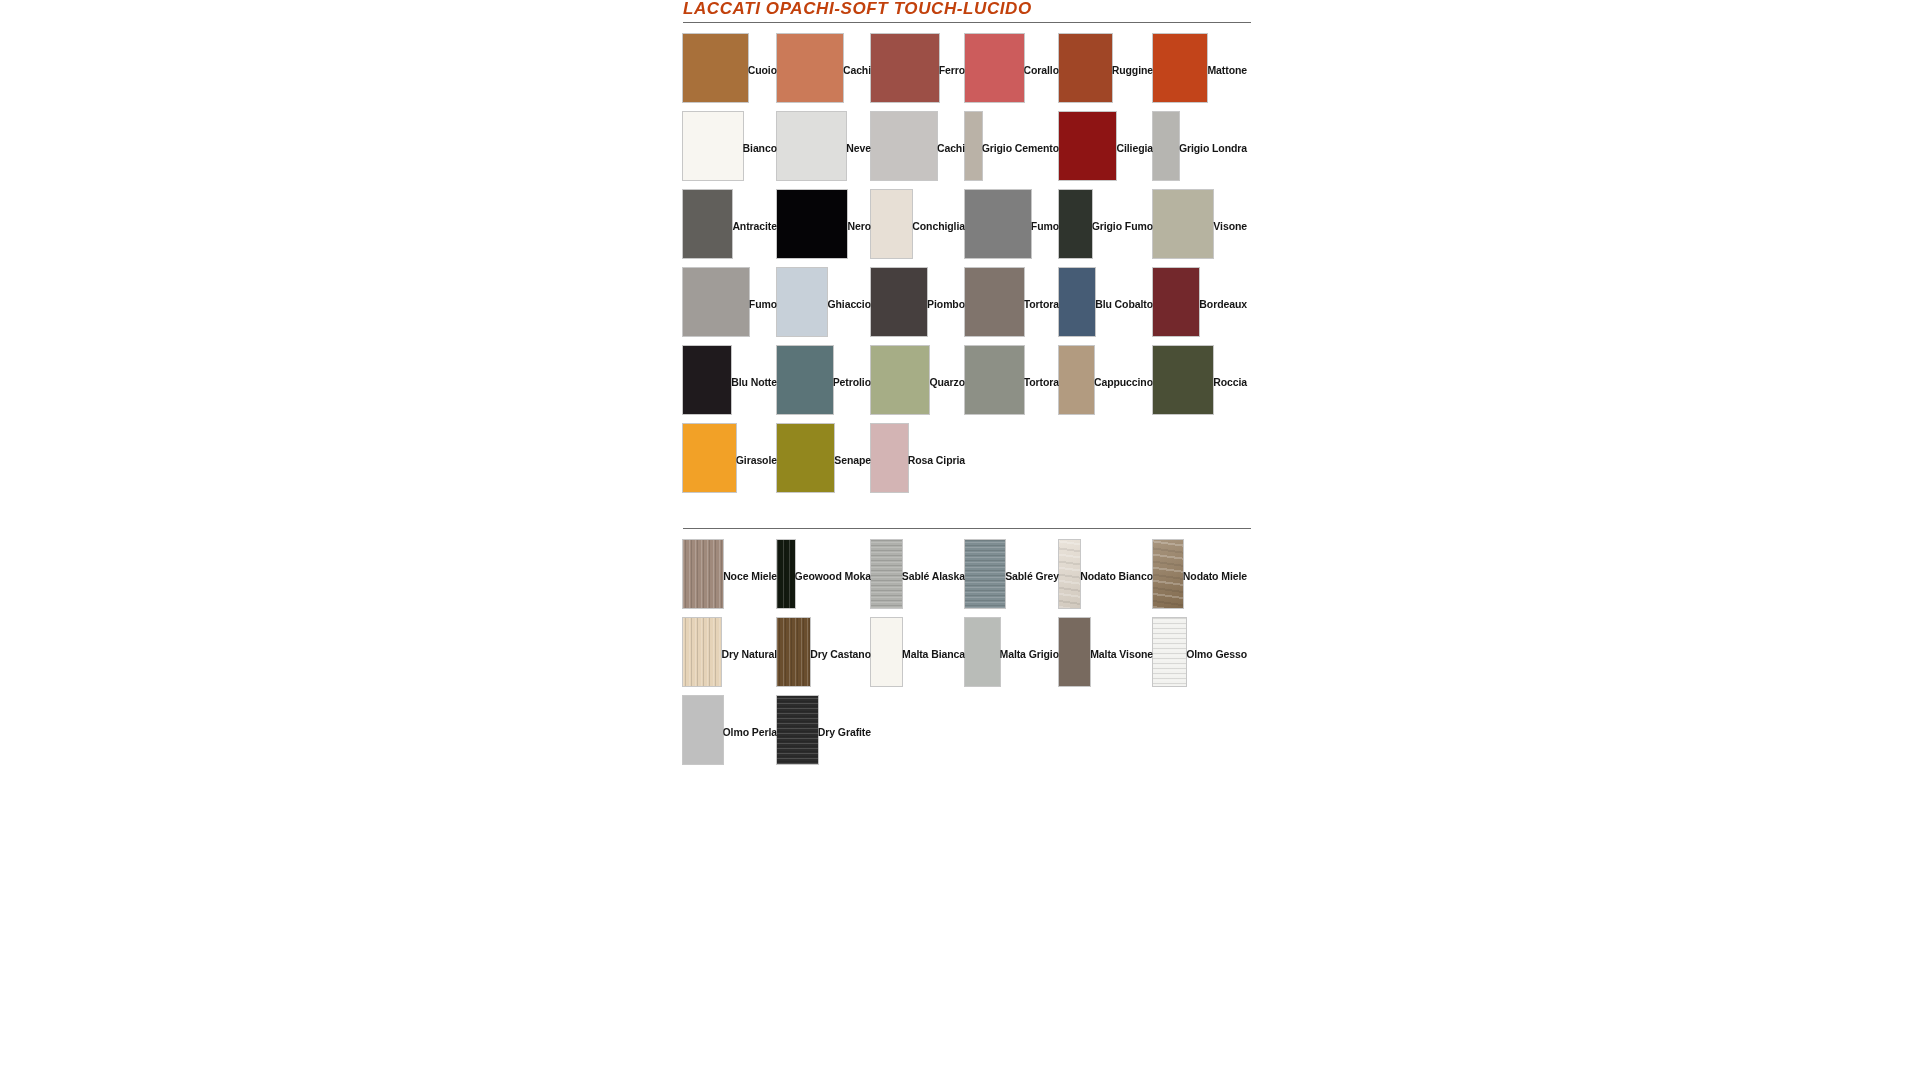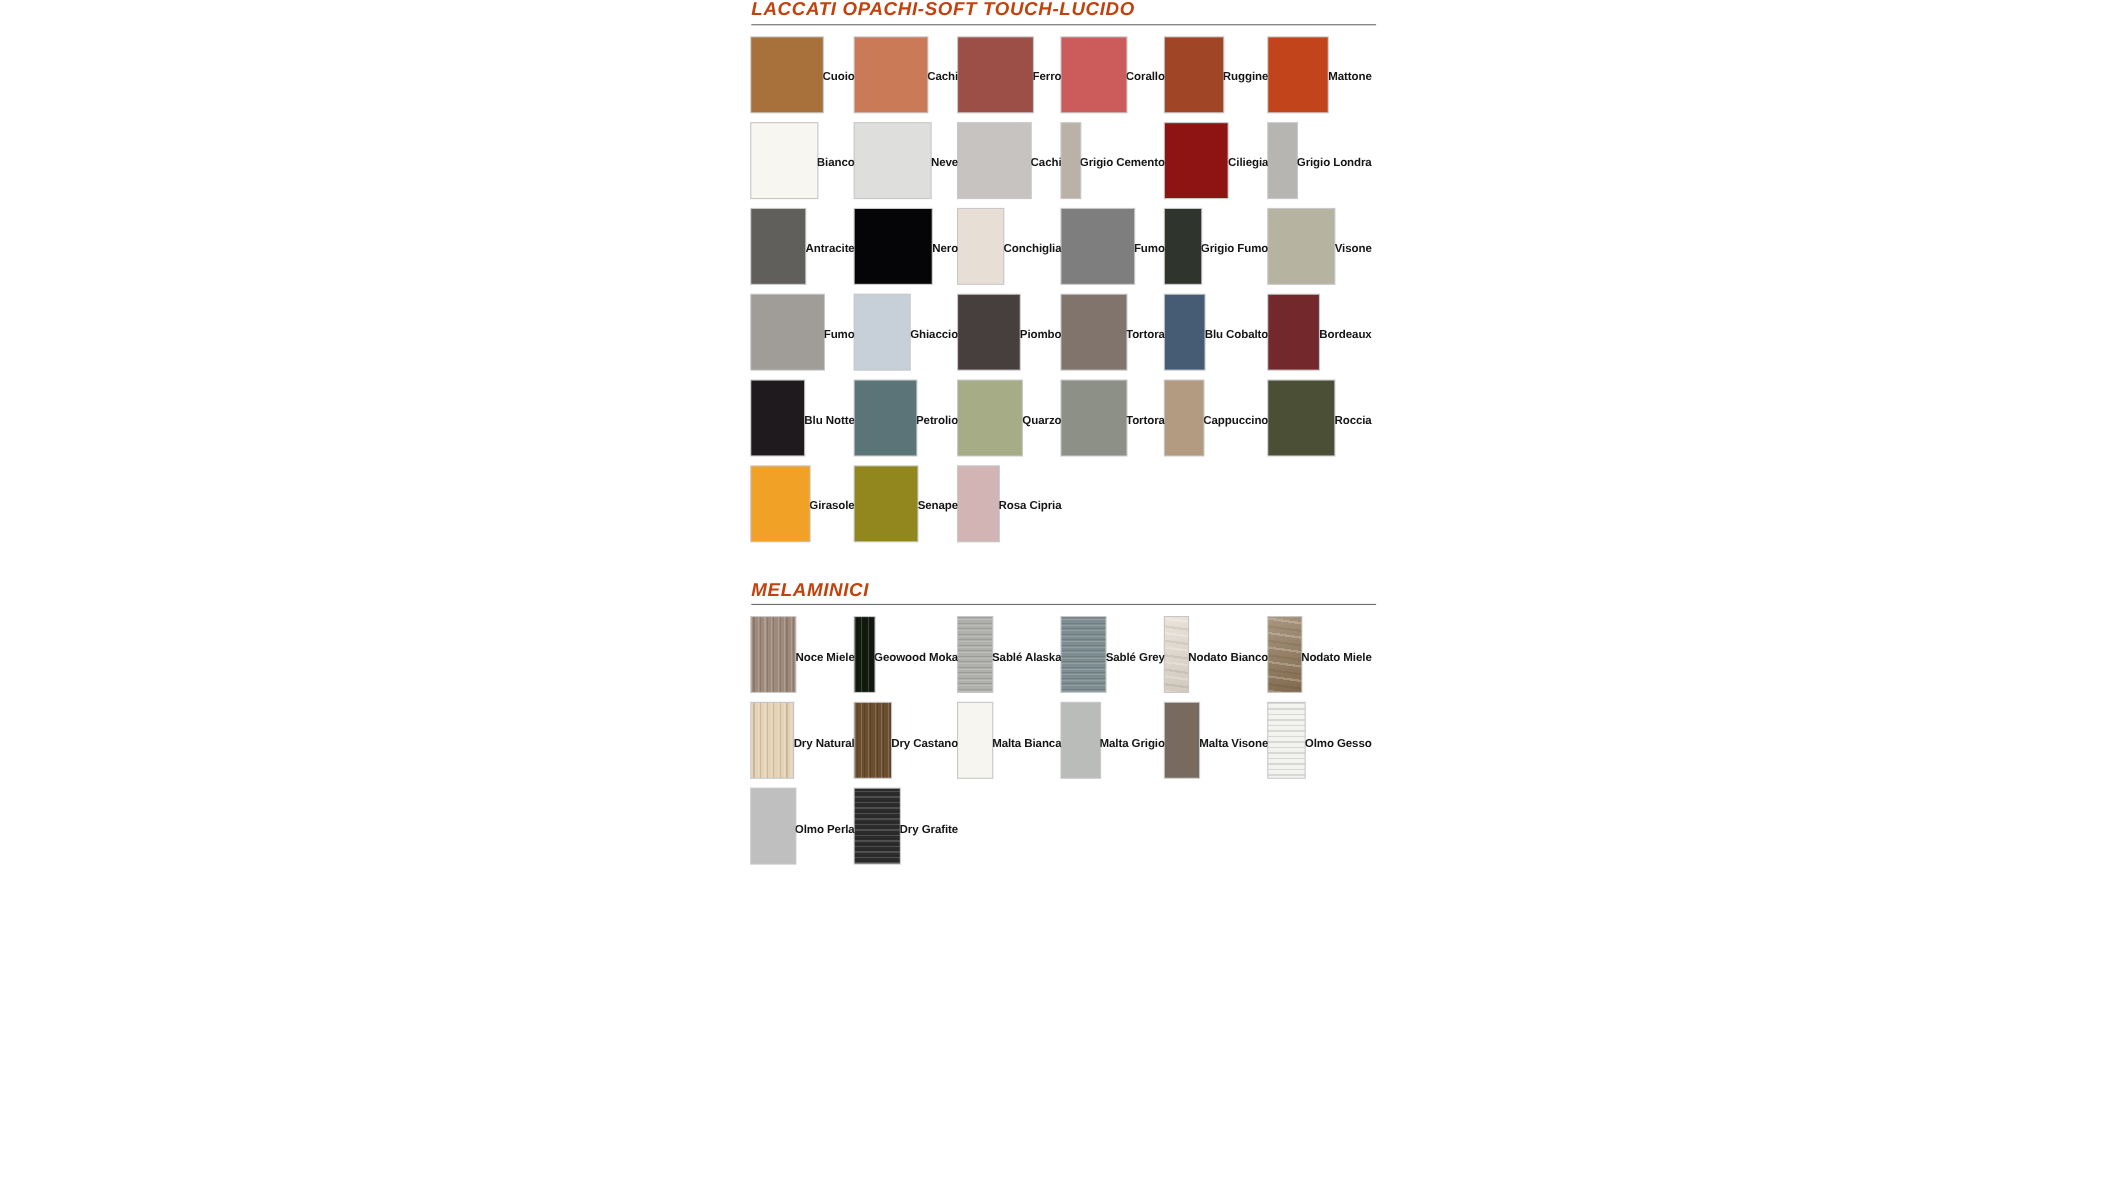--- a/index.html
+++ b/index.html
@@ -288,21 +288,20 @@
           </div>
           <div class="cell">
             <div class="chip outlined" style="background-color: rgb(211, 180, 180);"></div>
             <div class="chip-label">Rosa Cipria</div>
           </div>
         </div>
     </div>
 
     <div class="section section-melaminici">
       <div class="section-head">
-        <div class="section-title">MELAMINICI</div>
         <div class="section-rule"></div>
       </div>
       <div class="grid" id="grid-melaminici">
           <div class="cell">
             <div class="chip outlined tex-wood-v" style="background-color: rgb(160, 138, 124);"></div>
             <div class="chip-label">Noce Miele</div>
           </div>
           <div class="cell">
             <div class="chip outlined tex-wood-v" style="background-color: rgb(18, 25, 15);"></div>
             <div class="chip-label">Geowood Moka</div>

